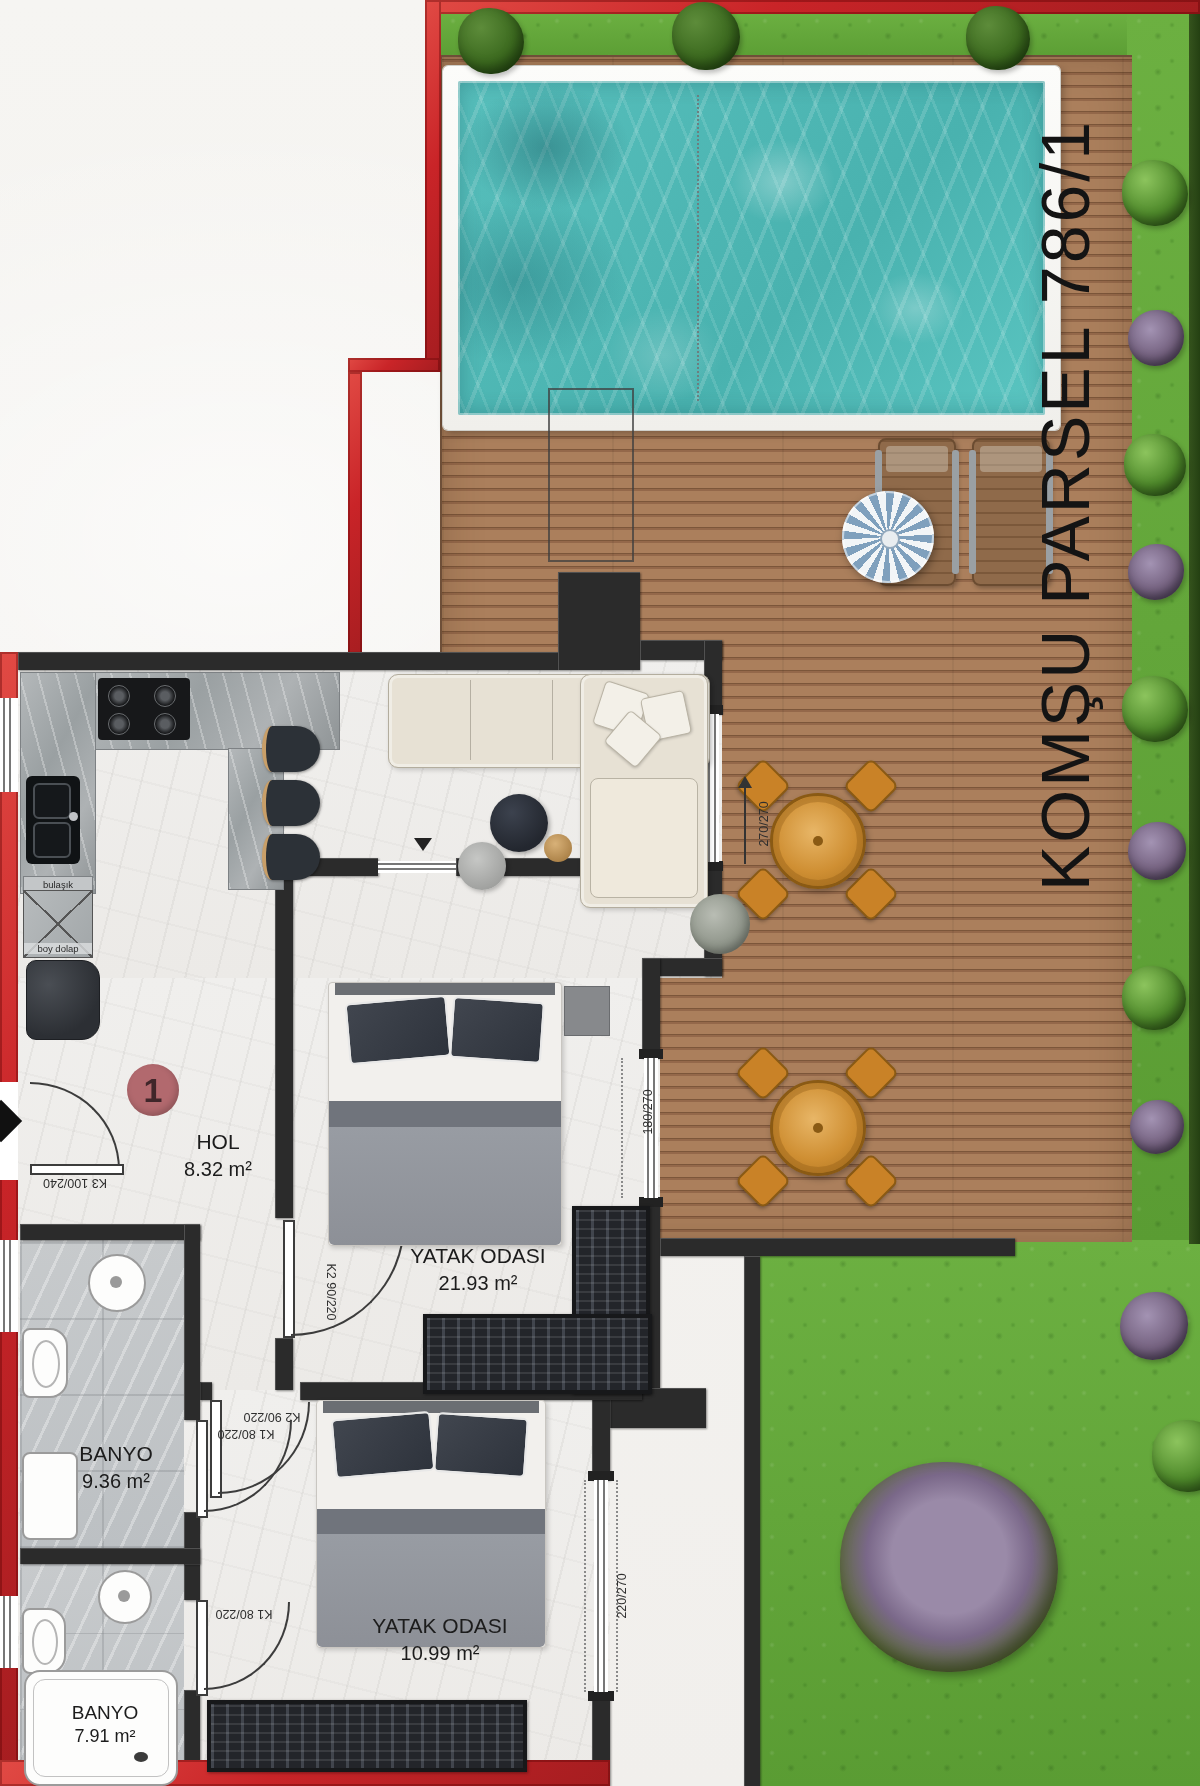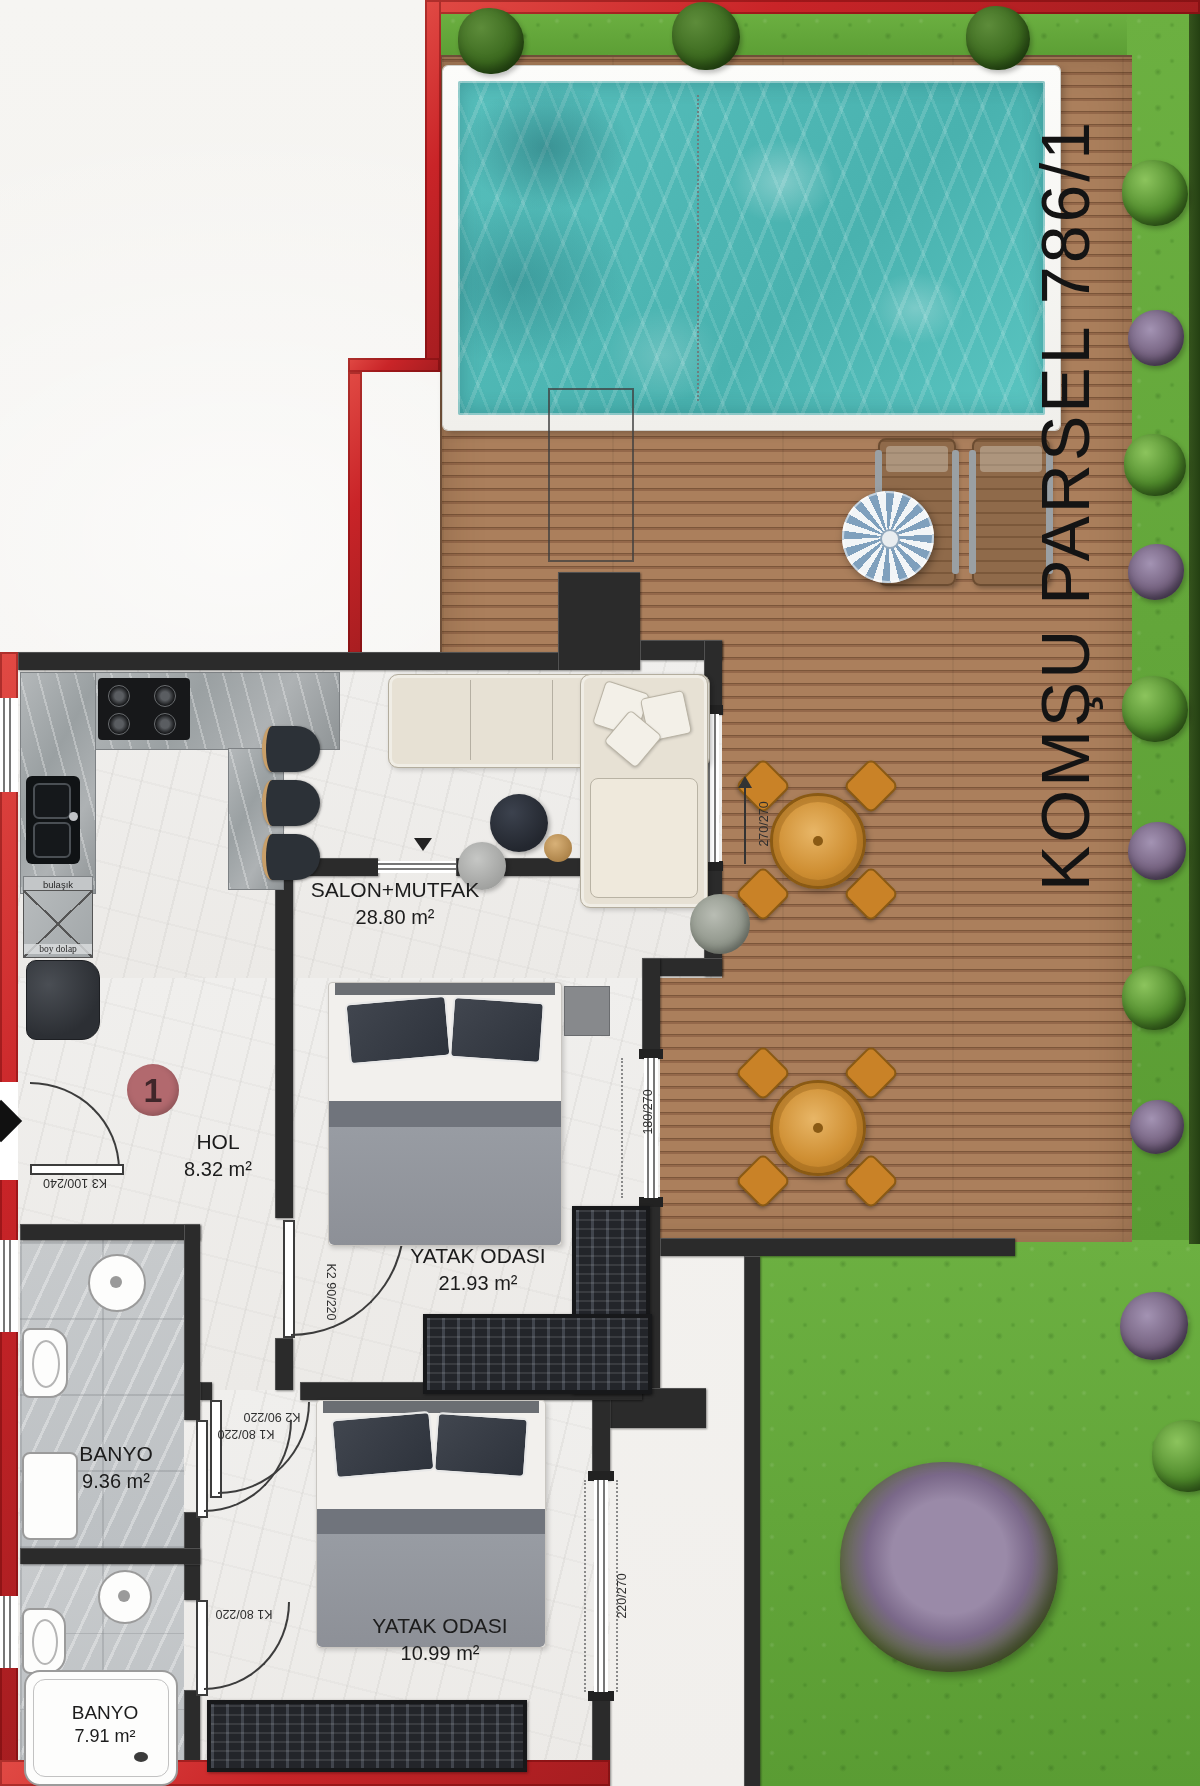--- a/index.html
+++ b/index.html
@@ -281,21 +281,21 @@
     <div class="abs" style="left:43px;top:36px;width:9px;height:9px;background:#c0c3c6;border-radius:50%;"></div>
   </div>
   <div class="abs tinytext" style="left:23px;top:862px;width:68px;height:26px;background:#c3c6c8;border:1px solid #7d8184;display:flex;align-items:center;justify-content:center;margin-top:14px;">
     <span>bulaşık makinesi</span>
   </div>
   <div class="abs" style="left:23px;top:890px;width:68px;height:66px;border:1.5px solid #555;
        background:
         linear-gradient(to top right, transparent calc(50% - 1px), #555 calc(50% - 1px) calc(50% + 1px), transparent calc(50% + 1px)),
         linear-gradient(to bottom right, transparent calc(50% - 1px), #555 calc(50% - 1px) calc(50% + 1px), transparent calc(50% + 1px)),
         linear-gradient(120deg,#b7bbbd,#a2a7a9);">
-    <div class="tinytext" style="position:absolute;bottom:3px;width:100%;background:rgba(220,222,224,.8);font-family:Liberation Serif, serif;">boy dolap</div>
+    <div class="tinytext" style="position:absolute;bottom:3px;width:100%;background:rgba(220,222,224,.8);">boy dolap</div>
   </div>
   <div class="abs" style="left:26px;top:960px;width:72px;height:78px;border:1px solid #1d1f23;border-radius:10px 18px 18px 10px;background:radial-gradient(circle at 30% 30%, #4a4e54, #2c2f34 70%);"></div>
   <div class="abs stool" style="left:262px;top:726px;width:54px;height:46px;"></div>
   <div class="abs stool" style="left:262px;top:780px;width:54px;height:46px;"></div>
   <div class="abs stool" style="left:262px;top:834px;width:54px;height:46px;"></div>
 
   <div class="abs sofa" style="left:388px;top:674px;width:320px;height:92px;
        background-image:linear-gradient(90deg, transparent 0 118px, #b5af a2 0), linear-gradient(#e7e1d4,#ddd6c7);"></div>
   <div class="abs" style="left:470px;top:680px;width:1px;height:80px;background:#b5afa2;"></div>
   <div class="abs" style="left:552px;top:680px;width:1px;height:80px;background:#b5afa2;"></div>
@@ -343,24 +343,20 @@
   </div>
   <div class="abs wfix" style="left:24px;top:1670px;width:150px;height:112px;border-radius:16px;">
     <div class="abs" style="left:7px;top:7px;right:7px;bottom:7px;border:1px solid #c2c2c2;border-radius:12px;"></div>
     <div class="abs" style="left:108px;top:80px;width:14px;height:10px;border-radius:50%;background:#3b3b3b;"></div>
   </div>
 
   <div class="abs badge" style="left:127px;top:1064px;width:52px;height:52px;">
     <span>1</span>
   </div>
 
-  <div class="abs room-label" style="left:295px;top:876px;width:200px;">
-    <div class="nm">SALON+MUTFAK</div>
-    <div class="ar">28.80 m²</div>
-  </div>
   <div class="abs room-label" style="left:158px;top:1128px;width:120px;">
     <div class="nm">HOL</div>
     <div class="ar">8.32 m²</div>
   </div>
   <div class="abs room-label" style="left:378px;top:1242px;width:200px;">
     <div class="nm">YATAK ODASI</div>
     <div class="ar">21.93 m²</div>
   </div>
   <div class="abs room-label" style="left:36px;top:1440px;width:160px;">
     <div class="nm">BANYO</div>

